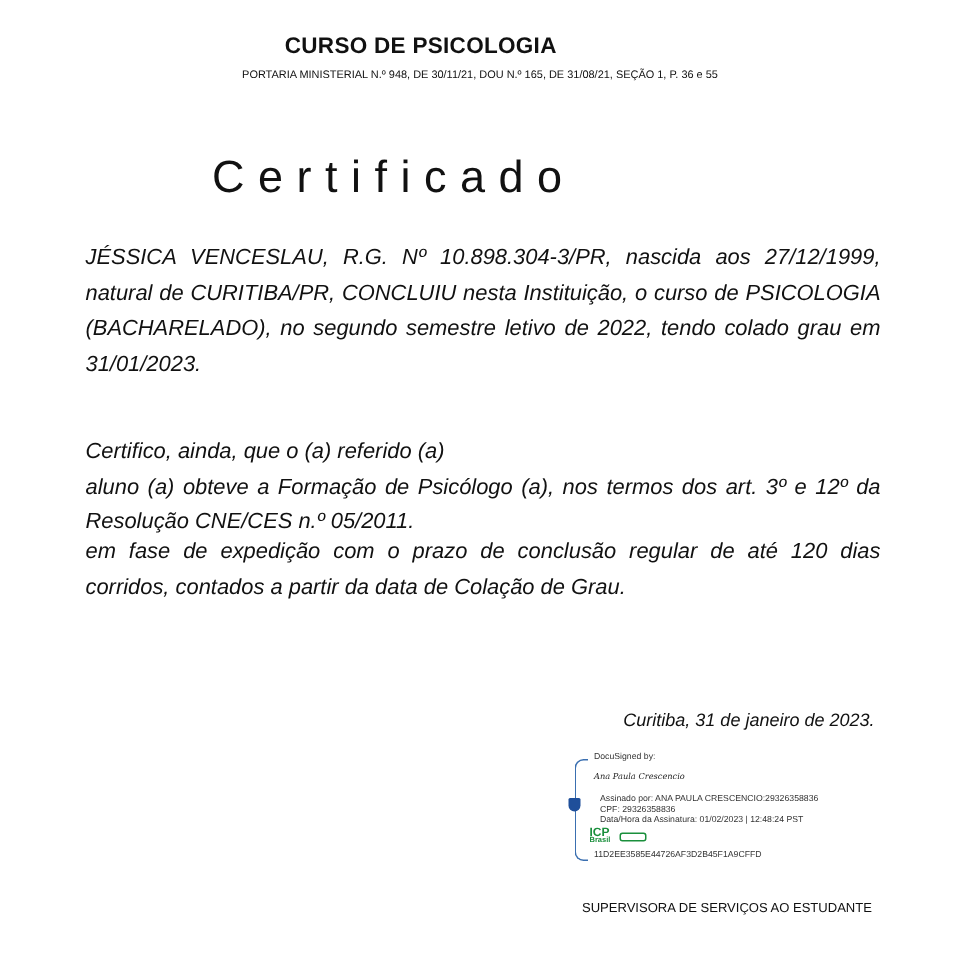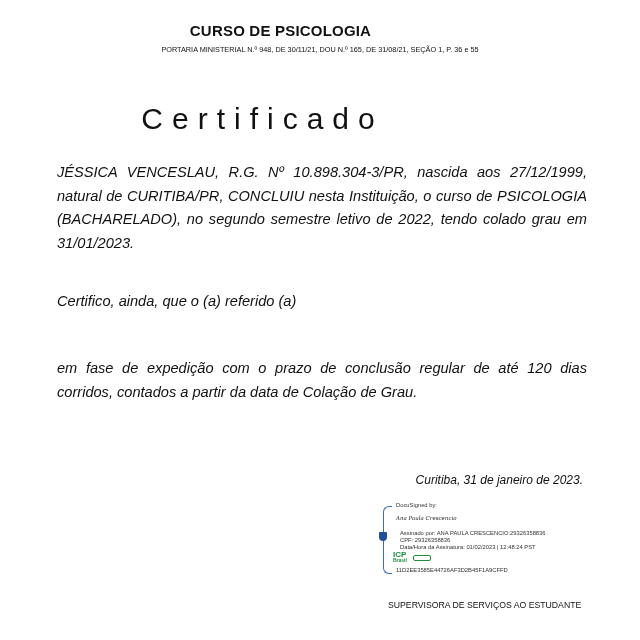--- a/index.html
+++ b/index.html
@@ -33,20 +33,21 @@
 <div class="course">CURSO DE PSICOLOGIA</div>
 <div class="portaria">PORTARIA MINISTERIAL N.º 948, DE 30/11/21, DOU N.º 165, DE 31/08/21, SEÇÃO 1, P. 36 e 55</div>
 
 <div class="title">Certificado</div>
 
 <div class="para p1">
   <span>JÉSSICA VENCESLAU, R.G. Nº 10.898.304-3/PR, nascida aos 27/12/1999, natural de CURITIBA/PR, CONCLUIU nesta Instituição, o curso de PSICOLOGIA (BACHARELADO), no segundo semestre letivo de 2022, tendo colado grau em 31/01/2023.</span>
 </div>
 <div class="para p2">
   <span class="indent">Certifico, ainda, que o (a) referido (a)</span>
+  <span>aluno (a) obteve a Formação de Psicólogo (a), nos termos dos art. 3º e 12º da Resolução CNE/CES n.º 05/2011.</span>
 </div>
 <div class="para p3">
   <span>em fase de expedição com o prazo de conclusão regular de até 120 dias corridos, contados a partir da data de Colação de Grau.</span>
 </div>
 
 <div class="date">Curitiba, 31 de janeiro de 2023.</div>
 
 <div class="sig">
   <div class="bracket"></div>
   <div class="by">DocuSigned by:</div>

